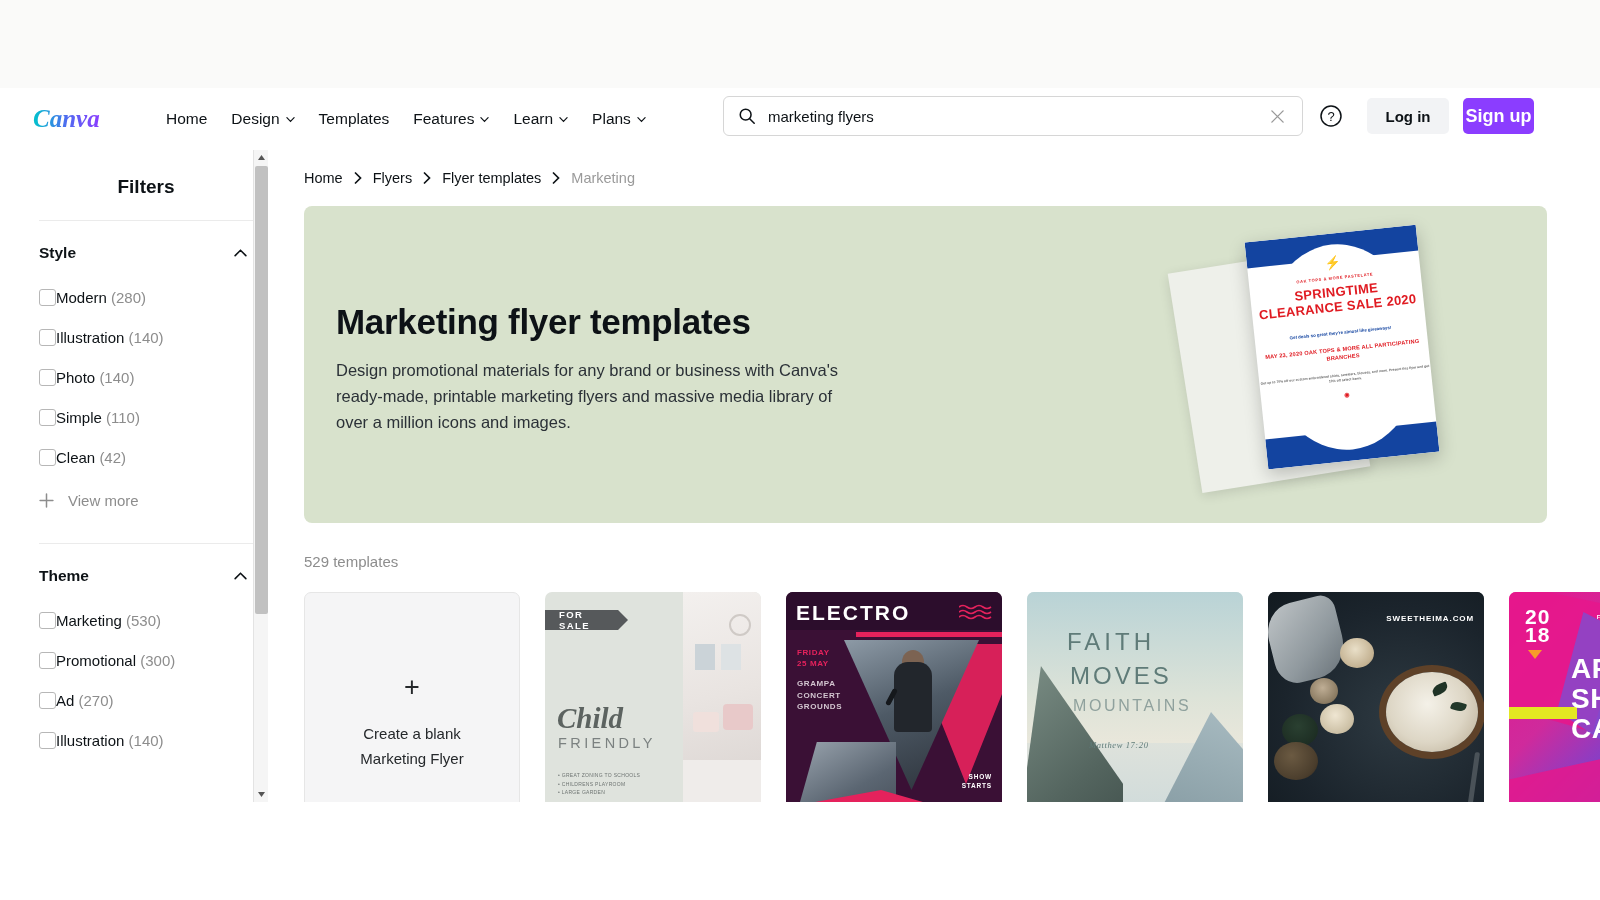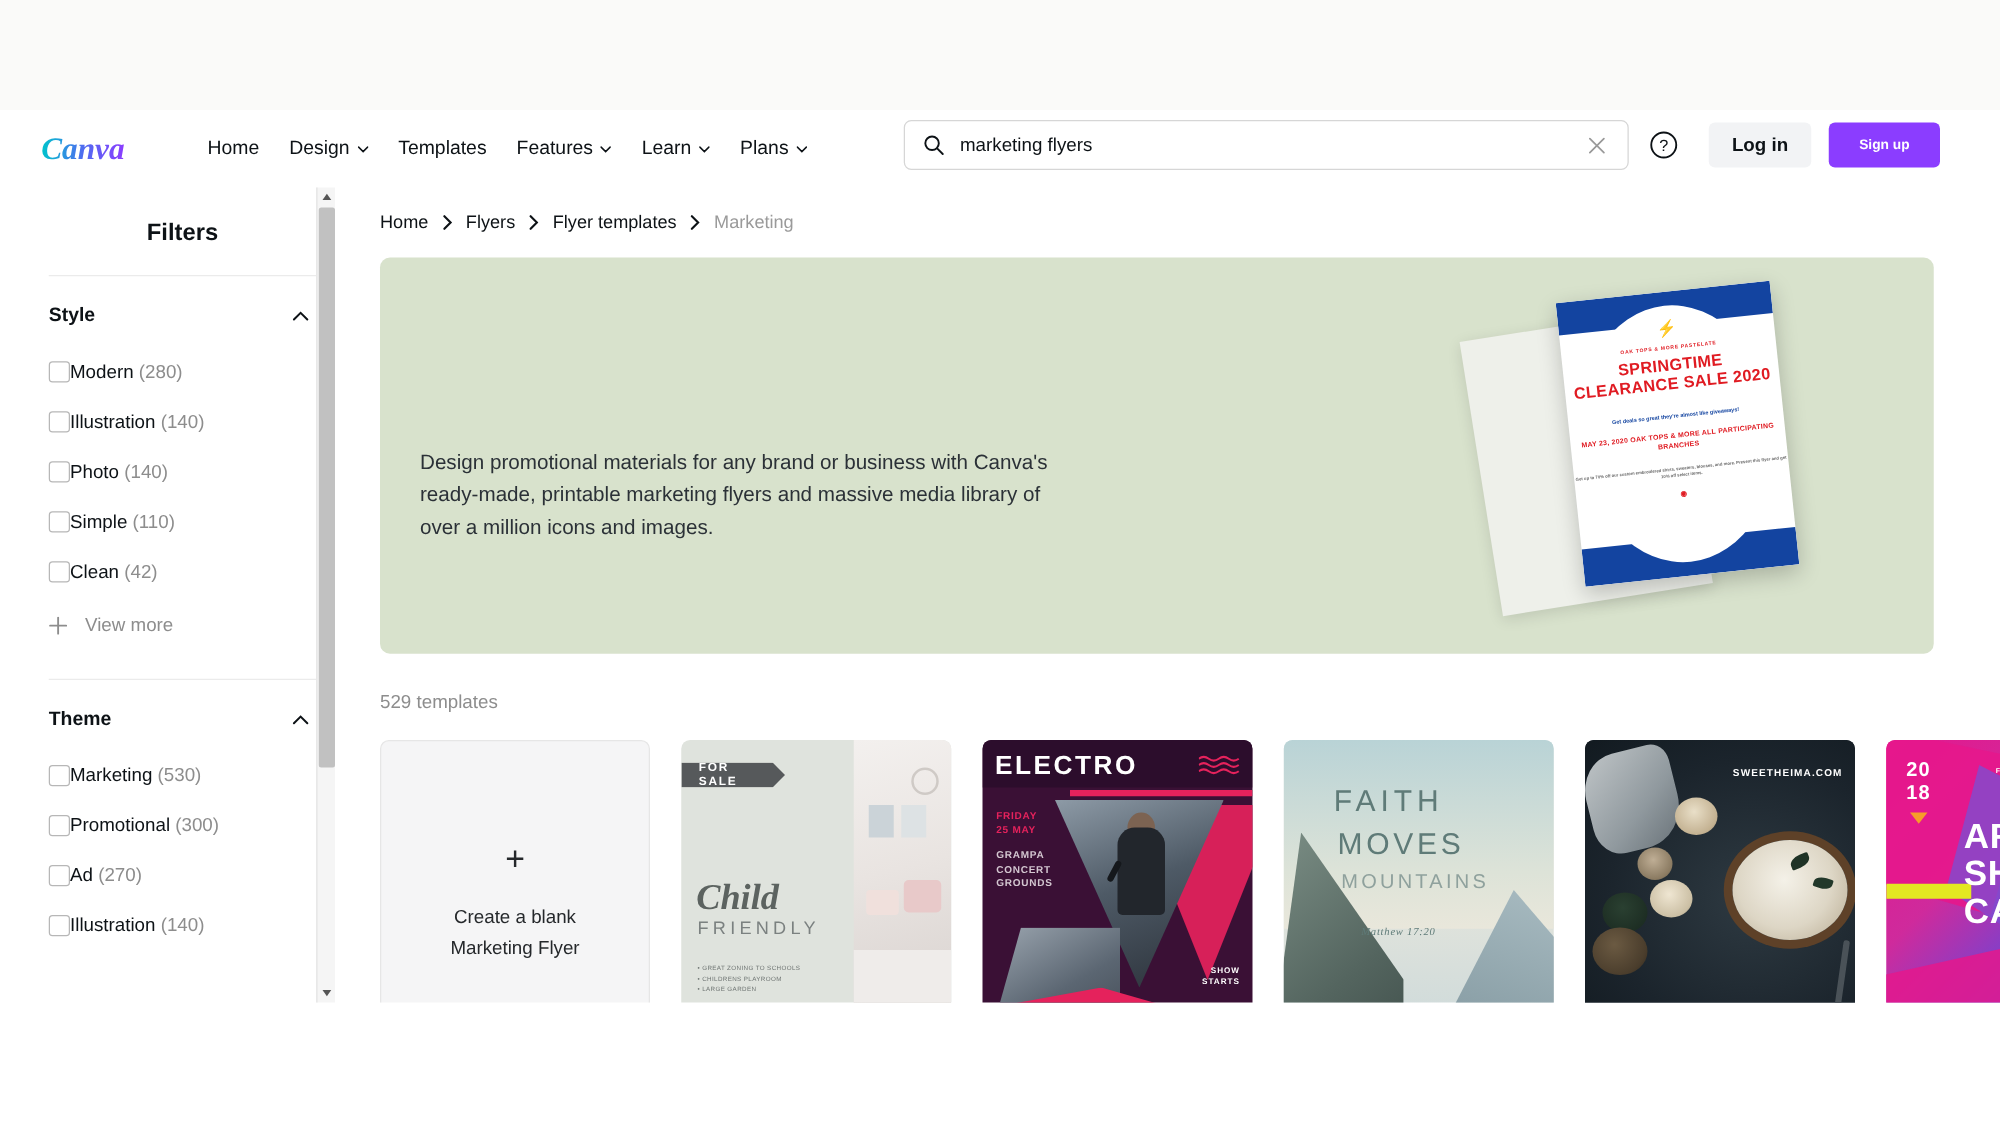--- a/index.html
+++ b/index.html
@@ -45,23 +45,23 @@
     display:flex; align-items:center; justify-content:center; }
 
   .help-btn { position:absolute; left:1318px; top:103px; width:26px; height:26px; cursor:pointer; }
   .login-btn {
     position:absolute; left:1367px; top:98px; width:82px; height:36px;
     background:#f2f3f5; border:0; border-radius:5px;
     font-size:15px; font-weight:bold; color:#0d1216; cursor:pointer;
     font-family:"Liberation Sans", sans-serif;
   }
   .signup-btn {
-    position:absolute; left:1463px; top:98px; width:89px; height:36px;
+    position:absolute; left:1463px; top:98px; width:71px; height:36px;
     background:#8b3dff; border:0; border-radius:5px;
-    font-size:11px; font-weight:bold; color:#ffffff; cursor:pointer;
+    font-size:18px; font-weight:bold; color:#ffffff; cursor:pointer;
     font-family:"Liberation Sans", sans-serif;
   }
 
   
   .sidebar {
     position:absolute; left:0; top:150px; width:253px; height:652px;
     background:#ffffff; overflow:hidden;text-align:center;
   }
   .filters-title { font-size:19px; font-weight:bold; color:#0d1216; margin:26px 0 0 39px; }
   .sb-divider { height:1px; background:#ebebeb; margin:22px 0 0 39px; width:214px; }
@@ -237,21 +237,21 @@
   
   .c6 { background:linear-gradient(135deg,#e5178c 0%,#cf2a9c 35%,#6b46d6 62%,#1ab7e8 100%); }
   .c6 .shard1 { position:absolute; left:-10px; top:-10px; width:130px; height:150px; background:#e5178c; opacity:.9;
      clip-path: polygon(0 0, 100% 18%, 72% 100%, 0 82%); }
   .c6 .shard2 { position:absolute; left:48px; top:20px; width:120px; height:160px; background:#7a4fd4; opacity:.75;
      clip-path: polygon(22% 0, 100% 30%, 78% 100%, 0 62%); }
   .c6 .shard3 { position:absolute; right:-18px; top:40px; width:120px; height:170px; background:#1ab7e8; opacity:.72;
      clip-path: polygon(30% 0, 100% 22%, 100% 100%, 0 70%); }
   .c6 .shard4 { position:absolute; left:-6px; bottom:-20px; width:150px; height:120px; background:#e5178c; opacity:.85;
      clip-path: polygon(0 24%, 86% 0, 100% 100%, 0 100%); }
-  .year { position:absolute; left:16px; top:16px; font-size:16px; font-weight:bold; color:#fff; line-height:18px; letter-spacing:1px;}
+  .year { position:absolute; left:16px; top:16px; font-size:21px; font-weight:bold; color:#fff; line-height:18px; letter-spacing:1px;}
   .tri-or { position:absolute; left:19px; top:58px; width:0; height:0;
      border-left:7px solid transparent; border-right:7px solid transparent; border-top:9px solid #f79c2a;}
   .presents { position:absolute; right:10px; top:22px; font-size:5.6px; font-weight:bold; color:#ffffff; letter-spacing:.9px; text-align:right;}
   .greenbar { position:absolute; right:6px; top:33px; width:74px; height:6px; background:#b3e04a; }
   .yellowbar { position:absolute; left:0; top:115px; width:68px; height:12px; background:#e3e822; }
   .artshow { position:absolute; left:62px; top:62px; font-size:28px; line-height:30px; font-weight:bold; color:#fff; letter-spacing:.5px; }
   .tri-yel { position:absolute; left:122px; top:164px; width:0; height:0;
      border-left:7px solid transparent; border-right:7px solid transparent; border-top:9px solid #e3e822;}
 </style>
 </head>
@@ -451,20 +451,21 @@
       <span class="bc-item">Flyer templates</span>
       <span class="bc-sep">
         <svg width="8" height="12" viewBox="0 0 8 12">
             <path d="M1.5 1l5 5-5 5" stroke="#0d1216" stroke-width="1.7" fill="none" stroke-linecap="round"></path>
           </svg>
       </span>
       <span class="bc-item muted">Marketing</span>
     </div>
 
     <div class="hero">
+      <div class="hero-title">Marketing flyer templates</div>
       <div class="hero-desc">Design promotional materials for any brand or business with Canva's ready-made, printable marketing flyers and massive media library of over a million icons and images.</div>
 
       <div class="mock">
         <div class="mock-back"></div>
         <div class="mock-front">
           <div class="band-top"></div>
           <div class="band-bot"></div>
           <div class="disc"></div>
           <div class="mock-txt mock-bolt">⚡</div>
           <div class="mock-txt mock-kicker">OAK TOPS &amp; MORE PASTELATE</div>

